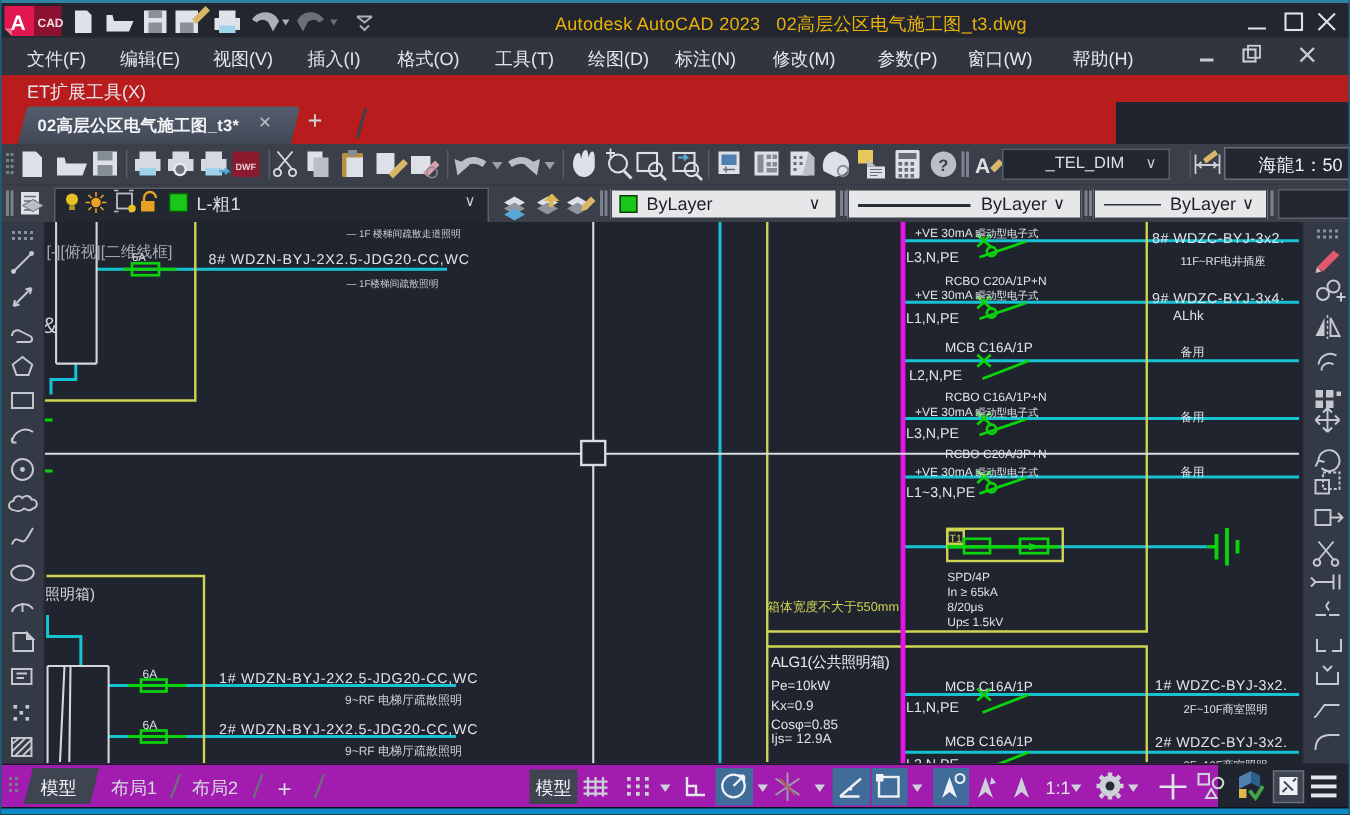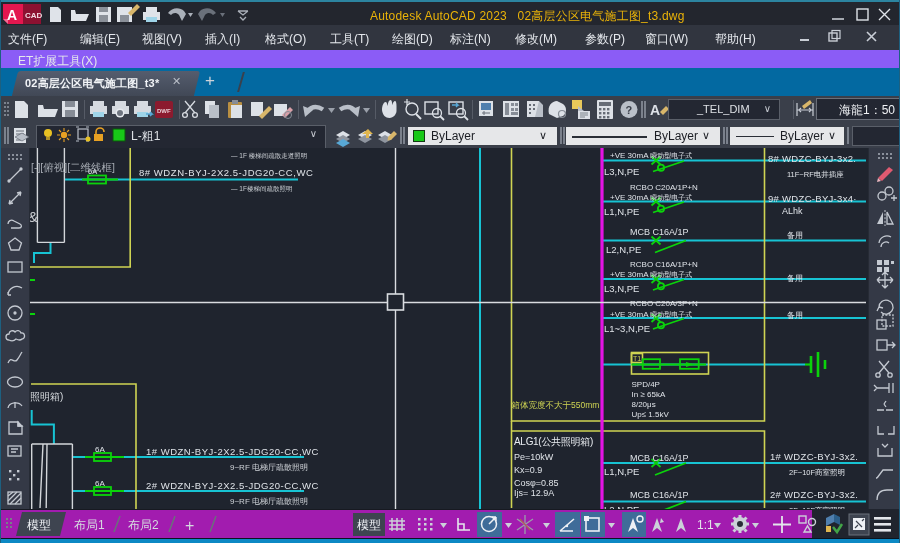--- a/index.html
+++ b/index.html
@@ -7,23 +7,23 @@
     font-family:"Liberation Sans", sans-serif; }
   #app { position:relative; width:900px; height:543px; background:#20242e; }
   .abs { position:absolute; }
   
   #titlebar { position:absolute; left:0; top:0; width:900px; height:25px;
     background:#23262e; border-top:2px solid #2c84a0; }
   #titletext { position:absolute; left:370px; top:6px; color:#eab308; font-size:12px; letter-spacing:.2px; }
   
   #menubar { position:absolute; left:0; top:25px; width:900px; height:25px; background:#31353f; }
   .mi { position:absolute; top:6px; color:#e4e7ec; font-size:12px; }
-  #etrow { position:absolute; left:0; top:50px; width:900px; height:18px; background:#8b5cf6; }
+  #etrow { position:absolute; left:0; top:50px; width:900px; height:18px; background:#b91c1c; }
   
-  #tabbar { position:absolute; left:0; top:68px; width:900px; height:28px; background:#0369a1; }
+  #tabbar { position:absolute; left:0; top:68px; width:744px; height:28px; background:#b91c1c; }
   #activetab { position:absolute; left:15px; top:3px; width:182px; height:25px;
     background:linear-gradient(#555d6e,#414856); transform:skewX(-14deg); border-radius:3px 3px 0 0; }
   #tabtext { position:absolute; left:25px; top:8px; color:#f2f4f7; font-size:11px; font-weight:bold; letter-spacing:.2px; }
   #tabx { position:absolute; left:172px; top:7px; color:#b9bfc8; font-size:11px; }
   #tabplus { position:absolute; left:205px; top:3px; color:#ced3da; font-size:17px; }
   #tabslash { position:absolute; left:228px; top:4px; width:14px; height:20px;
     border-right:2px solid #3a404c; transform:skewX(-16deg); }
   
   #tb1 { position:absolute; left:0; top:96px; width:900px; height:27px; background:#3a3f4a; }
   #tb2 { position:absolute; left:0; top:123px; width:900px; height:25px; background:#3a3f4a; }
@@ -83,21 +83,21 @@
       <g stroke="#dfe3e9" stroke-width="1.4" fill="none">
         <path d="M832 17 H844"></path>
         <rect x="857" y="7" width="11" height="11"></rect>
         <path d="M879 7 L890 18 M890 7 L879 18"></path>
       </g>
     </svg>
     <div id="titletext">Autodesk AutoCAD 2023&nbsp;&nbsp;&nbsp;02高层公区电气施工图_t3.dwg</div>
   </div>
 
   <div id="menubar">
-    <div class="mi" style="left:8px">文件(F)</div>
+    <div class="mi" style="left:18px">文件(F)</div>
     <div class="mi" style="left:80px">编辑(E)</div>
     <div class="mi" style="left:142px">视图(V)</div>
     <div class="mi" style="left:205px">插入(I)</div>
     <div class="mi" style="left:265px">格式(O)</div>
     <div class="mi" style="left:330px">工具(T)</div>
     <div class="mi" style="left:392px">绘图(D)</div>
     <div class="mi" style="left:450px">标注(N)</div>
     <div class="mi" style="left:515px">修改(M)</div>
     <div class="mi" style="left:585px">参数(P)</div>
     <div class="mi" style="left:645px">窗口(W)</div>

